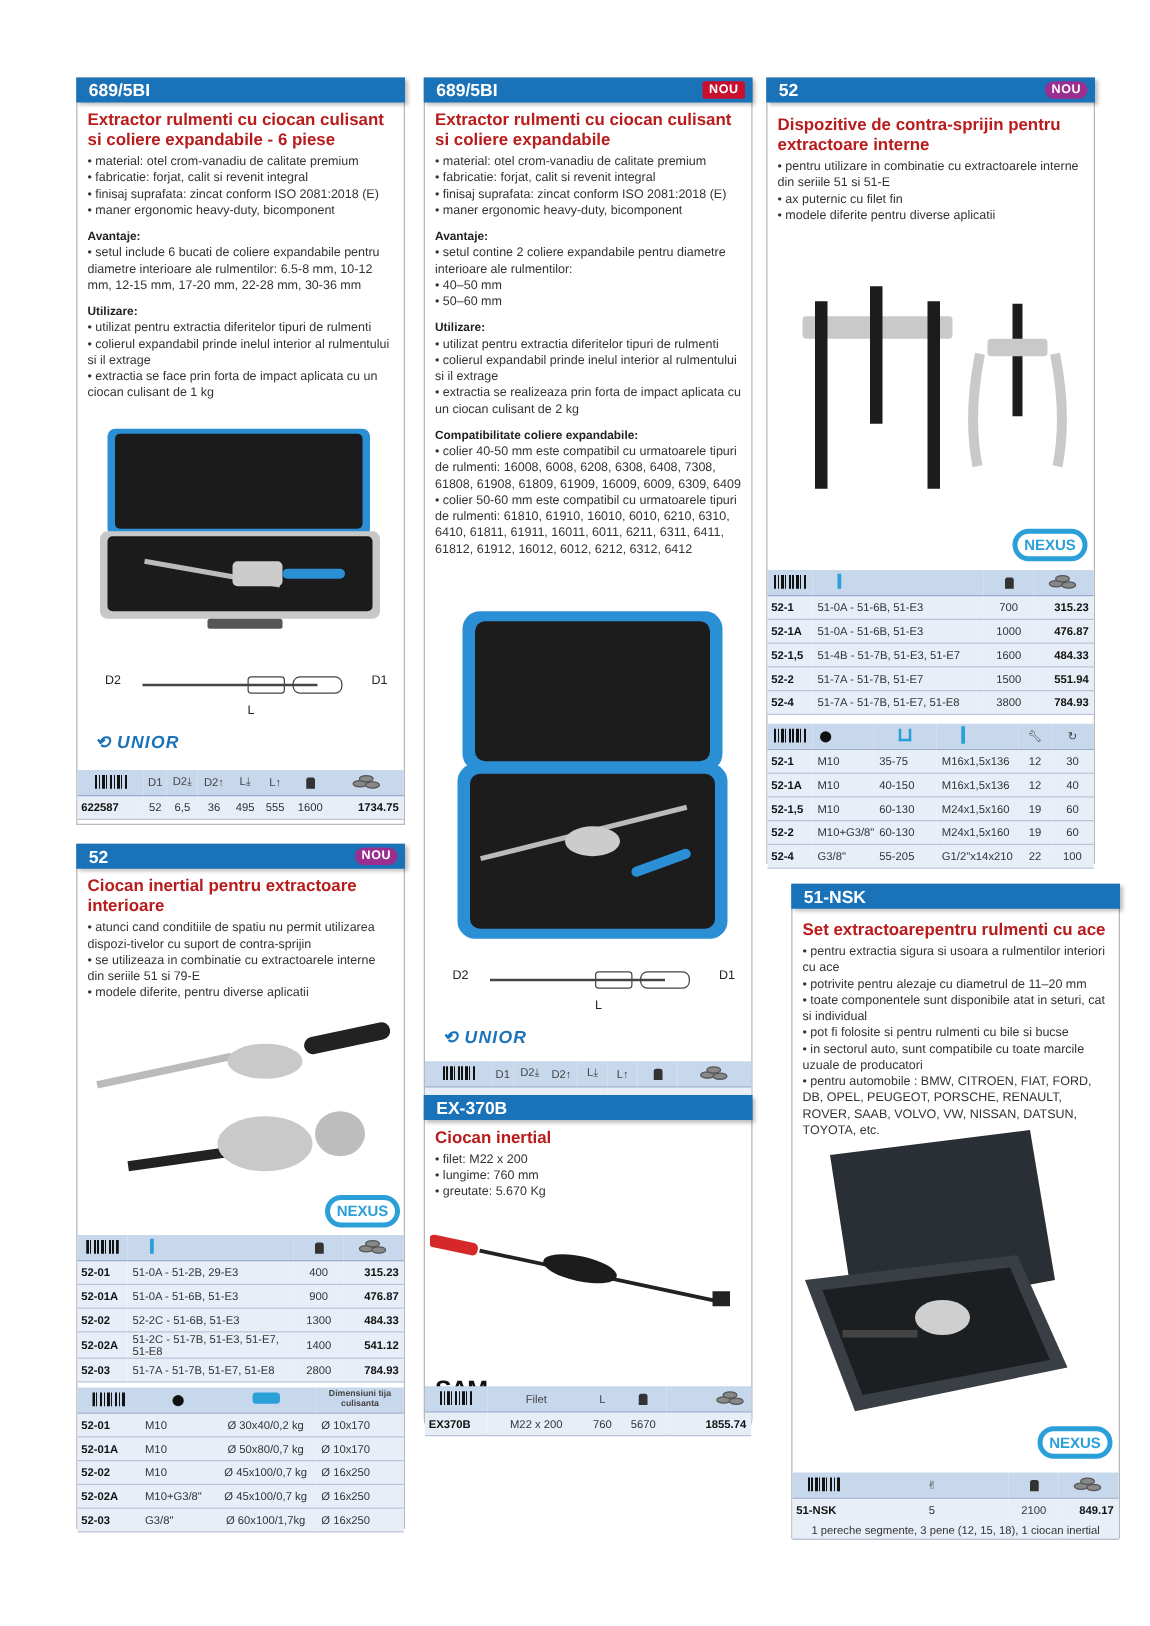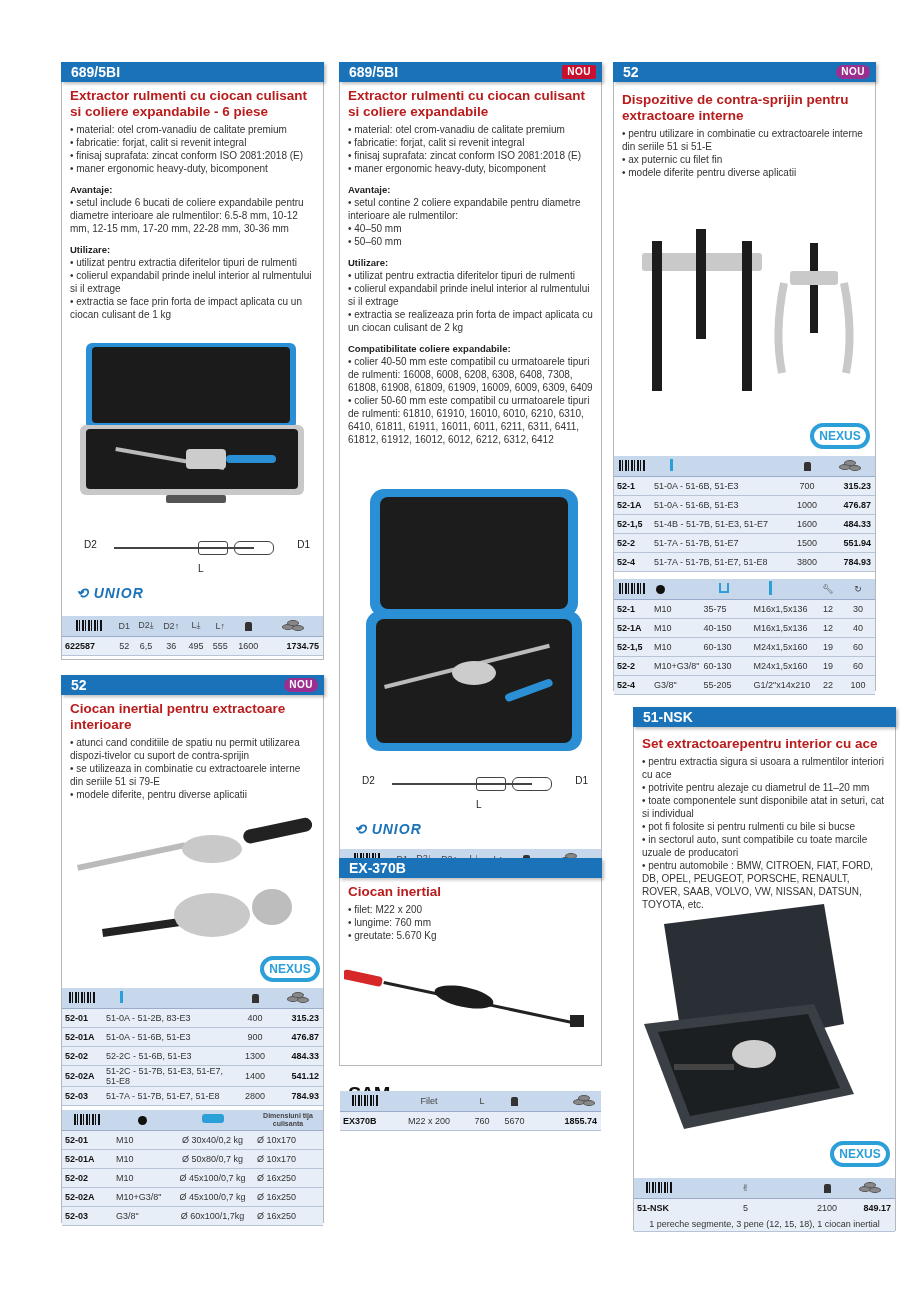--- a/index.html
+++ b/index.html
@@ -119,21 +119,21 @@
   <table class="spec" style="left:0; top:312px; width:261px;">
     <tbody>
         <tr>
       <th style="width:40px;"><span class="barcode"></span></th>
       <th style="text-align:left; padding-left:18px;"><span style="display:inline-block;width:3px;height:12px;background:#2a9fd8;"></span></th>
       <th style="width:40px;"><span class="weight-icon"></span></th>
       <th style="width:48px;"><span class="coins-icon"><i style="left:0;top:4px"></i><i style="left:10px;top:5px"></i><i style="left:5px;top:0"></i></span></th>
     </tr>
     <tr>
           <td class="code">52-01</td>
-          <td class="left">51-0A - 51-2B, 83-E3</td>
+          <td class="left">51-0A - 51-2B, 29-E3</td>
           <td>400</td>
           <td class="price">315.23</td>
         </tr>
     <tr>
           <td class="code">52-01A</td>
           <td class="left">51-0A - 51-6B, 51-E3</td>
           <td>900</td>
           <td class="price">476.87</td>
         </tr>
     <tr>
@@ -258,21 +258,21 @@
       <td>60</td>
       <td>568</td>
       <td>560</td>
       <td>5980</td>
       <td class="price">1817.70</td>
     </tr>
   </tbody>
     </table>
 </div>
 
-<div class="card" style="left:339px; top:858px; width:263px; height:208px;">
+<div class="card" style="left:339px; top:876px; width:263px; height:272px;border-radius:13px;">
   <div class="card-head"><span>EX-370B</span></div>
   <div class="title">Ciocan inertial</div>
   <div class="bul">• filet: M22 x 200</div>
   <div class="bul">• lungime: 760 mm</div>
   <div class="bul">• greutate: 5.670 Kg</div>
 
   <div class="img" style="left:4px; top:100px; width:250px; height:100px;">
     <svg width="250" height="100" viewBox="0 0 250 100">
       <rect x="0" y="10" width="40" height="10" rx="4" fill="#d62828" transform="rotate(12 0 10)"></rect>
       <rect x="40" y="22" width="200" height="3" fill="#222" transform="rotate(12 40 22)"></rect>
@@ -412,21 +412,21 @@
           <td class="left">G1/2"x14x210</td>
           <td>22</td>
           <td>100</td>
         </tr>
   </tbody>
     </table>
 </div>
 
 <div class="card" style="left:613px; top:707px; width:263px; height:524px;margin-left:20px;">
   <div class="card-head"><span>51-NSK</span></div>
-  <div class="title" style="padding-top:9px;">Set extractoarepentru interior cu ace</div>
+  <div class="title" style="padding-top:9px;">Set extractoarepentru rulmenti cu ace</div>
   <div class="bul">• pentru extractia sigura si usoara a rulmentilor interiori cu ace</div>
   <div class="bul">• potrivite pentru alezaje cu diametrul de 11–20 mm</div>
   <div class="bul">• toate componentele sunt disponibile atat in seturi, cat si individual</div>
   <div class="bul">• pot fi folosite si pentru rulmenti cu bile si bucse</div>
   <div class="bul">• in sectorul auto, sunt compatibile cu toate marcile uzuale de producatori</div>
   <div class="bul">• pentru automobile : BMW, CITROEN, FIAT, FORD, DB, OPEL, PEUGEOT, PORSCHE, RENAULT, ROVER, SAAB, VOLVO, VW, NISSAN, DATSUN, TOYOTA, etc.</div>
 
   <div class="img" style="left:10px; top:196px; width:220px; height:230px;">
     <svg width="220" height="230" viewBox="0 0 220 230">
       <polygon points="20,20 180,0 200,120 40,150" fill="#2a2f35"></polygon>

